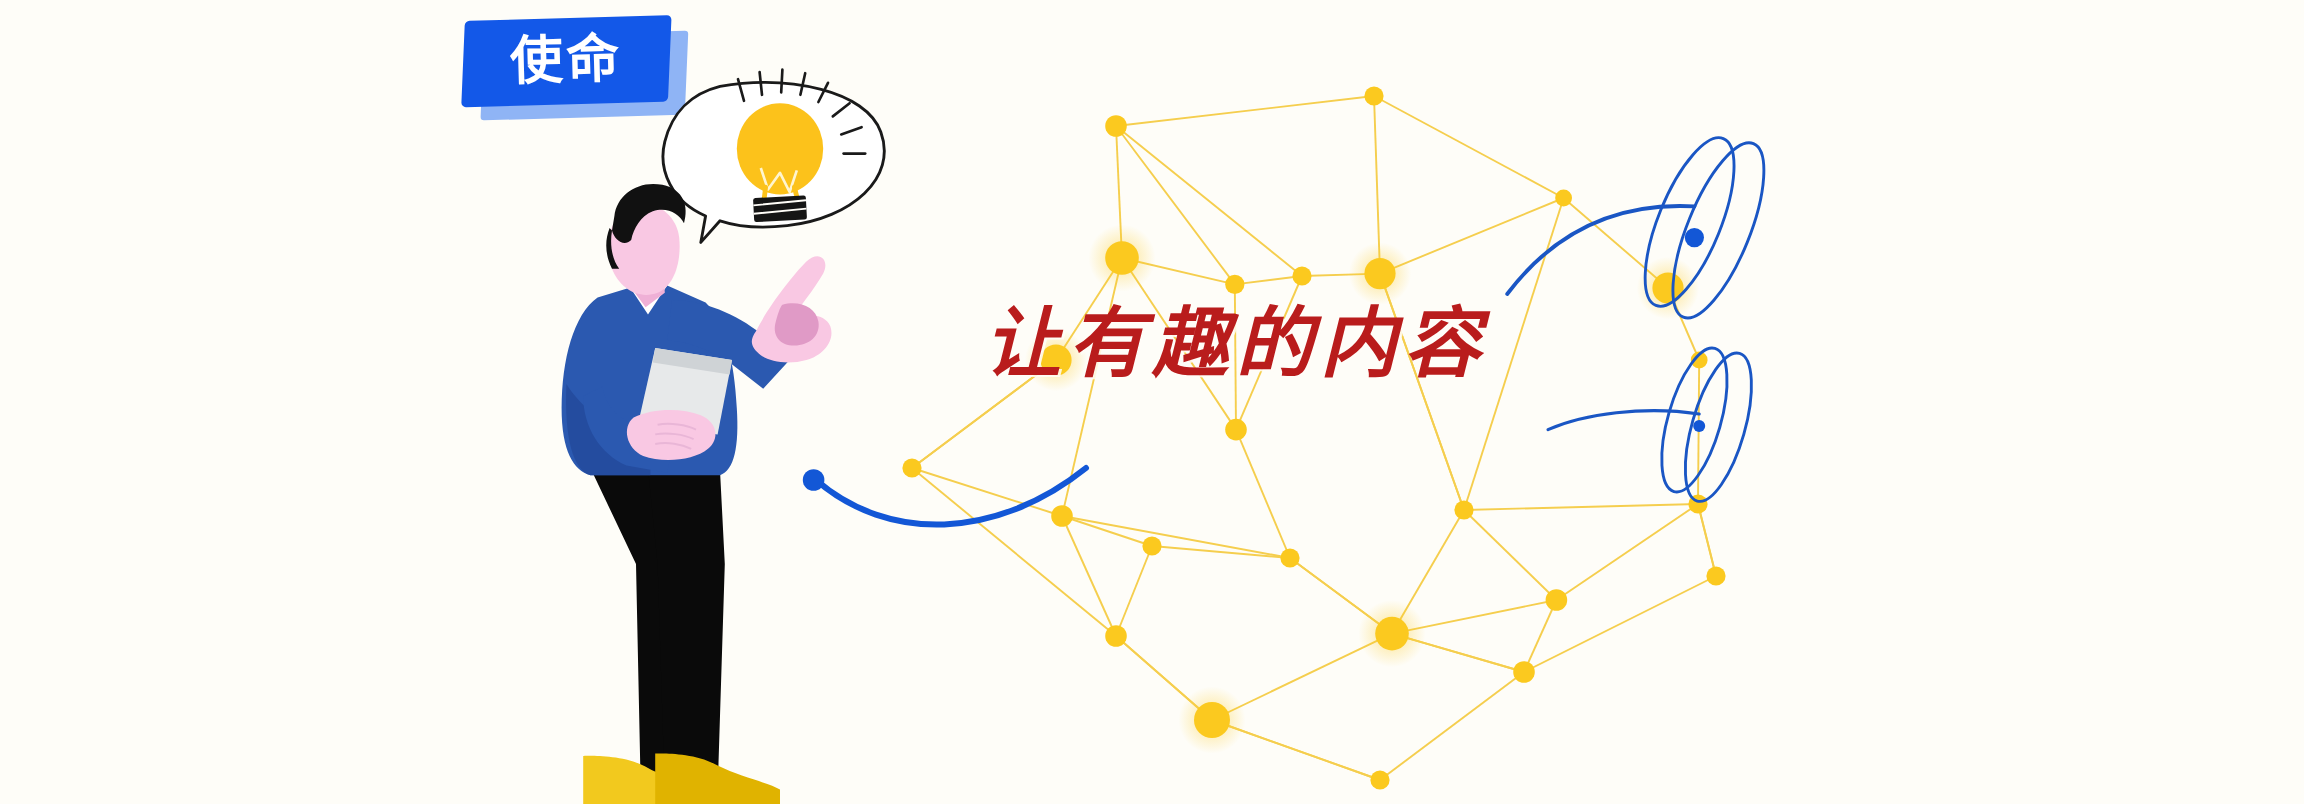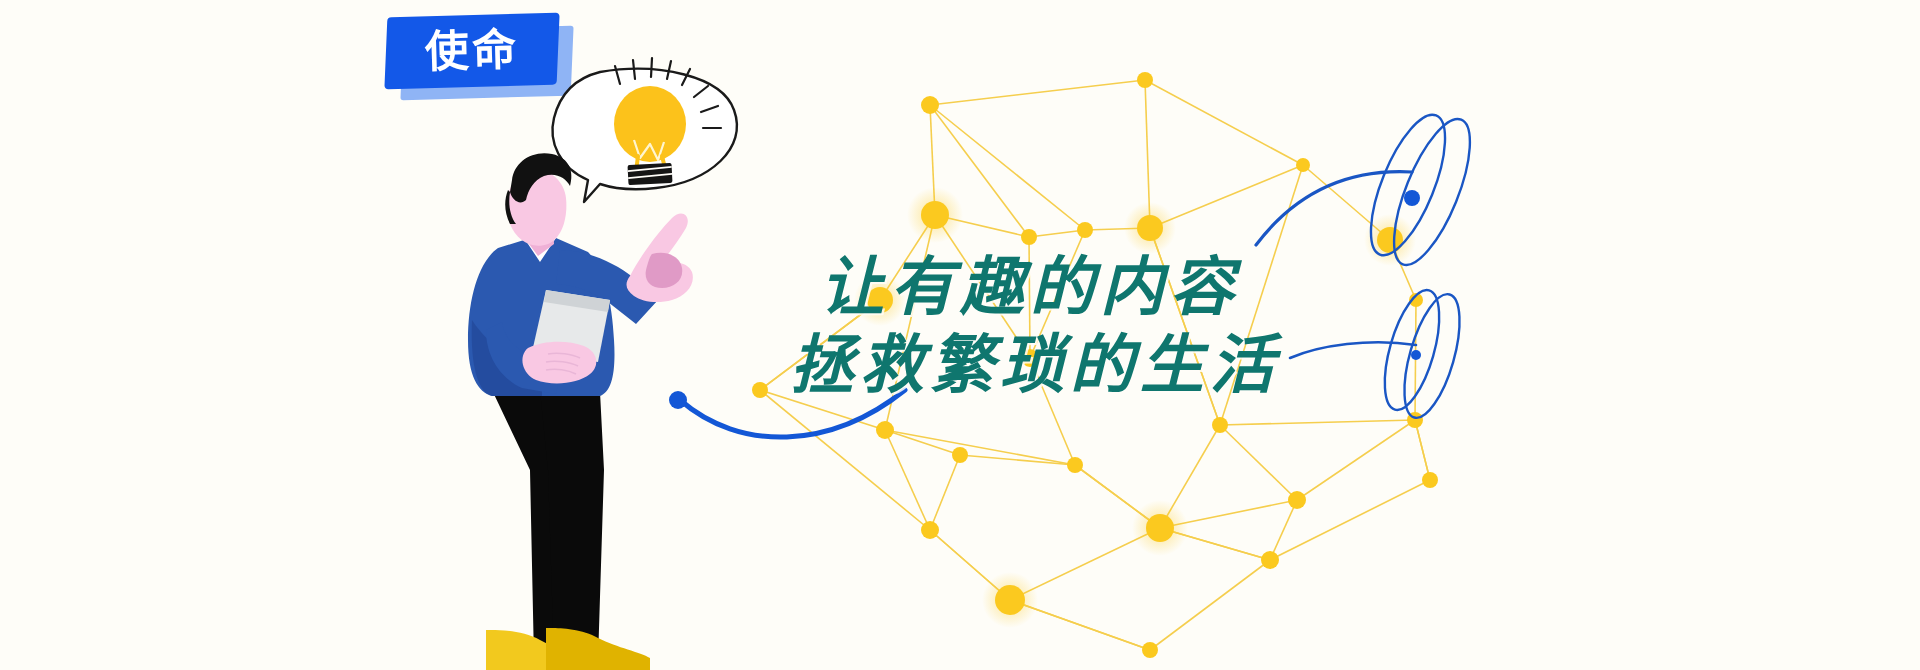--- a/index.html
+++ b/index.html
@@ -61,21 +61,21 @@
   }
 
   
   .headline {
     position: absolute;
     left: 820px;
     top: 248px;
     z-index: 40;
   }
   .headline-line {
-    color: #0f766e;
+    color: #b91c1c;
     font-size: 64px;
     font-weight: 900;
     font-style: italic;
     letter-spacing: 6px;
     line-height: 78px;
     white-space: nowrap;
     text-shadow: 2px 2px 0 rgba(255,253,248,0.85);
     font-family: "DejaVu Sans", "Liberation Sans", sans-serif;
   }
   .headline-line.second {
@@ -308,16 +308,15 @@
 
   <div class="badge-wrap">
     <div class="badge-shadow"></div>
     <div class="badge-main">
       <span class="badge-text">使命</span>
     </div>
   </div>
 
   <div class="headline">
     <div class="headline-line">让有趣的内容</div>
-    <div class="headline-line second">拯救繁琐的生活</div>
   </div>
 
 </div>
 
 </body></html>

